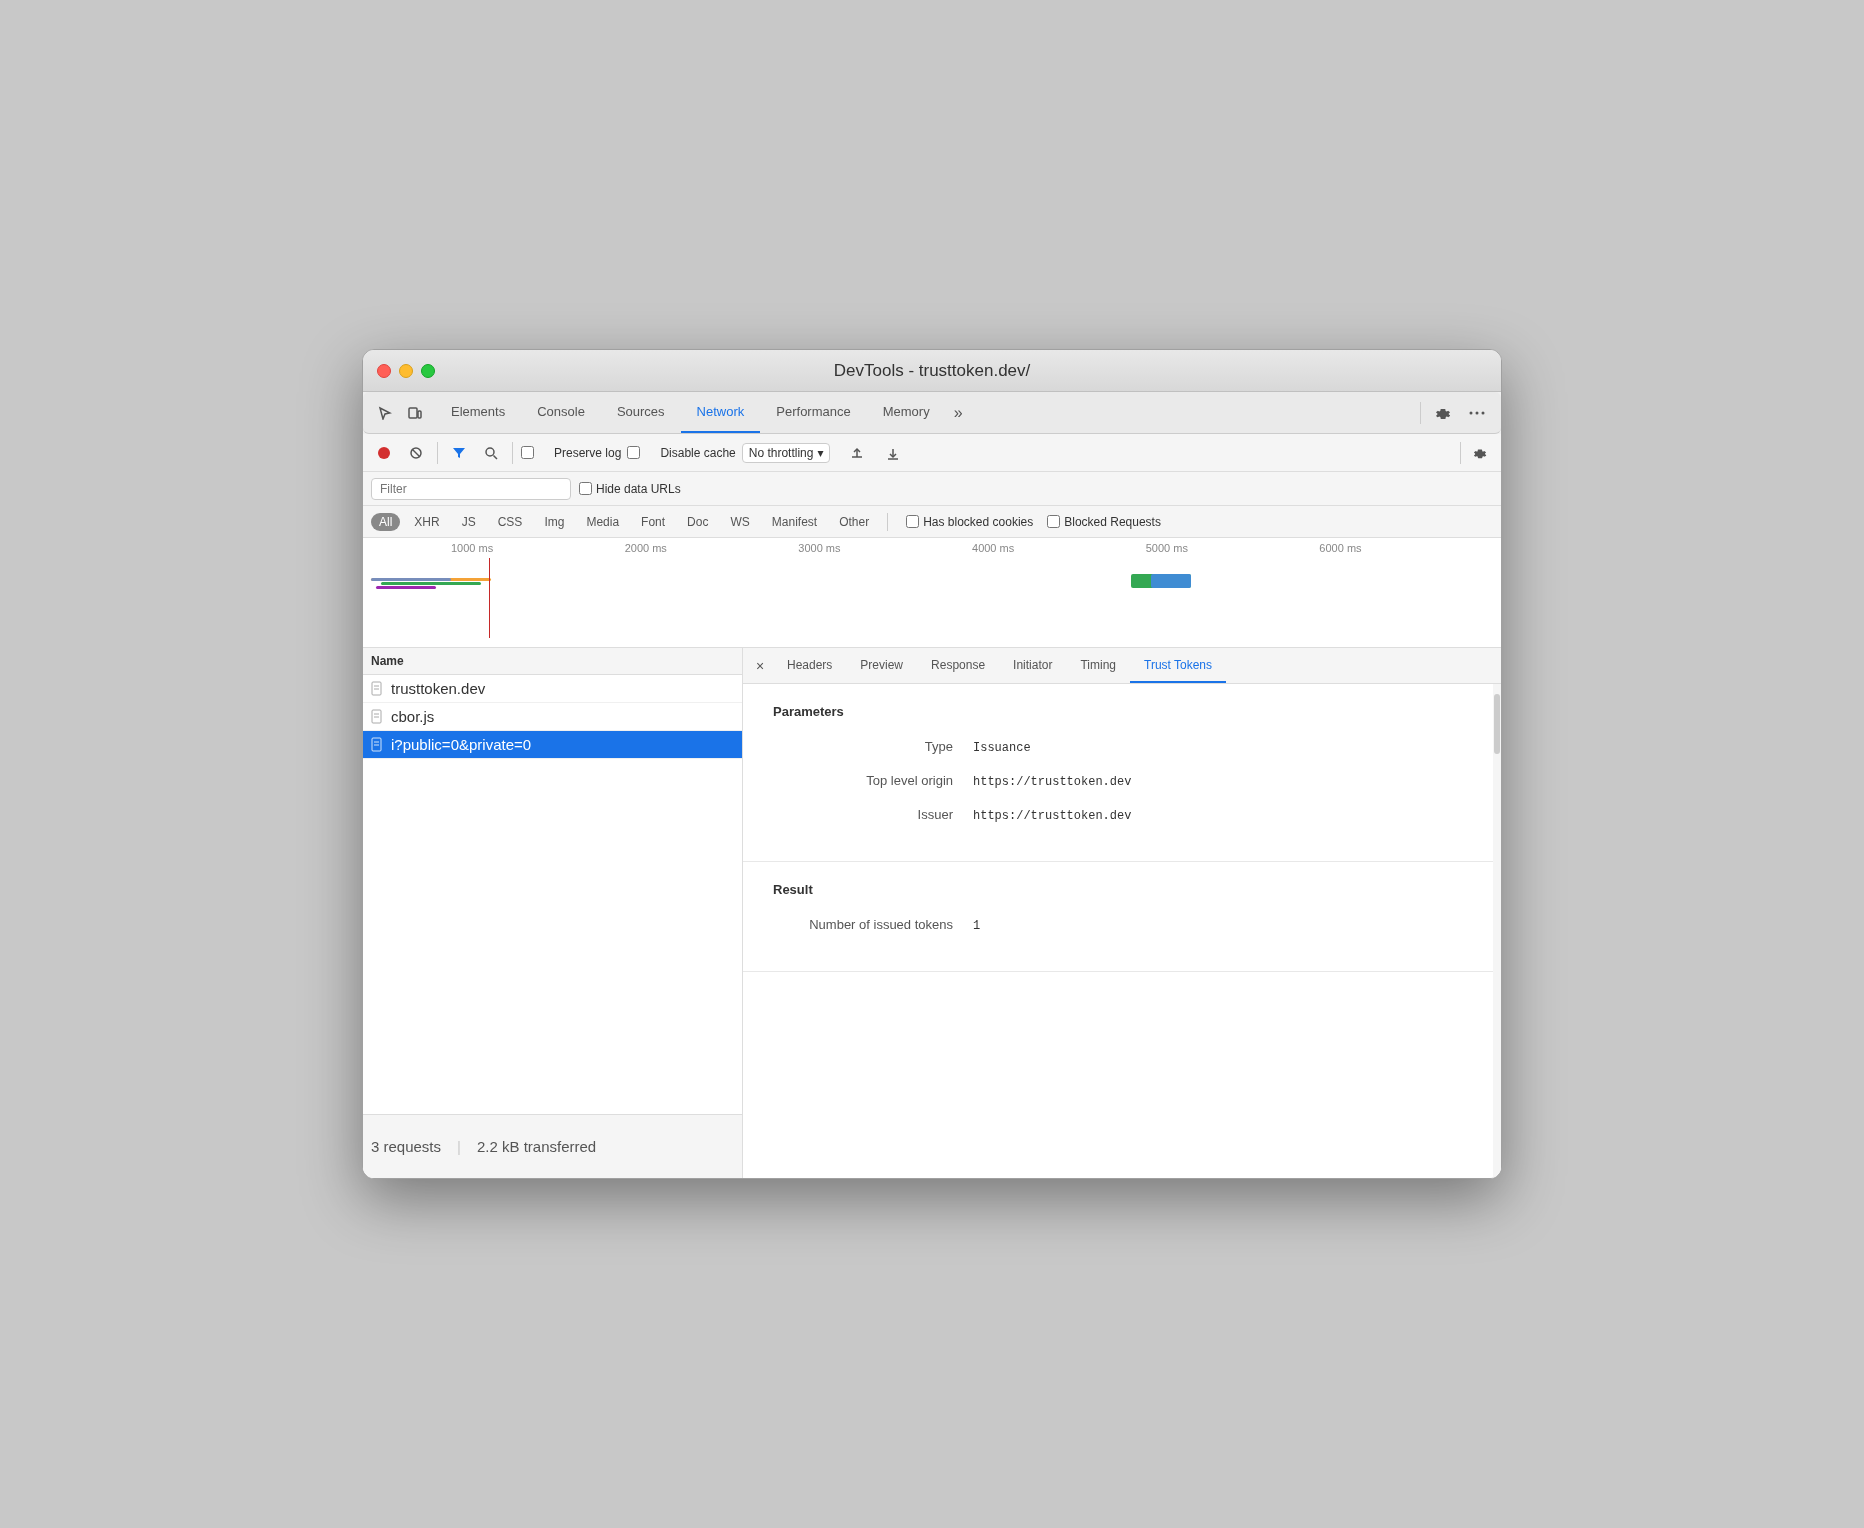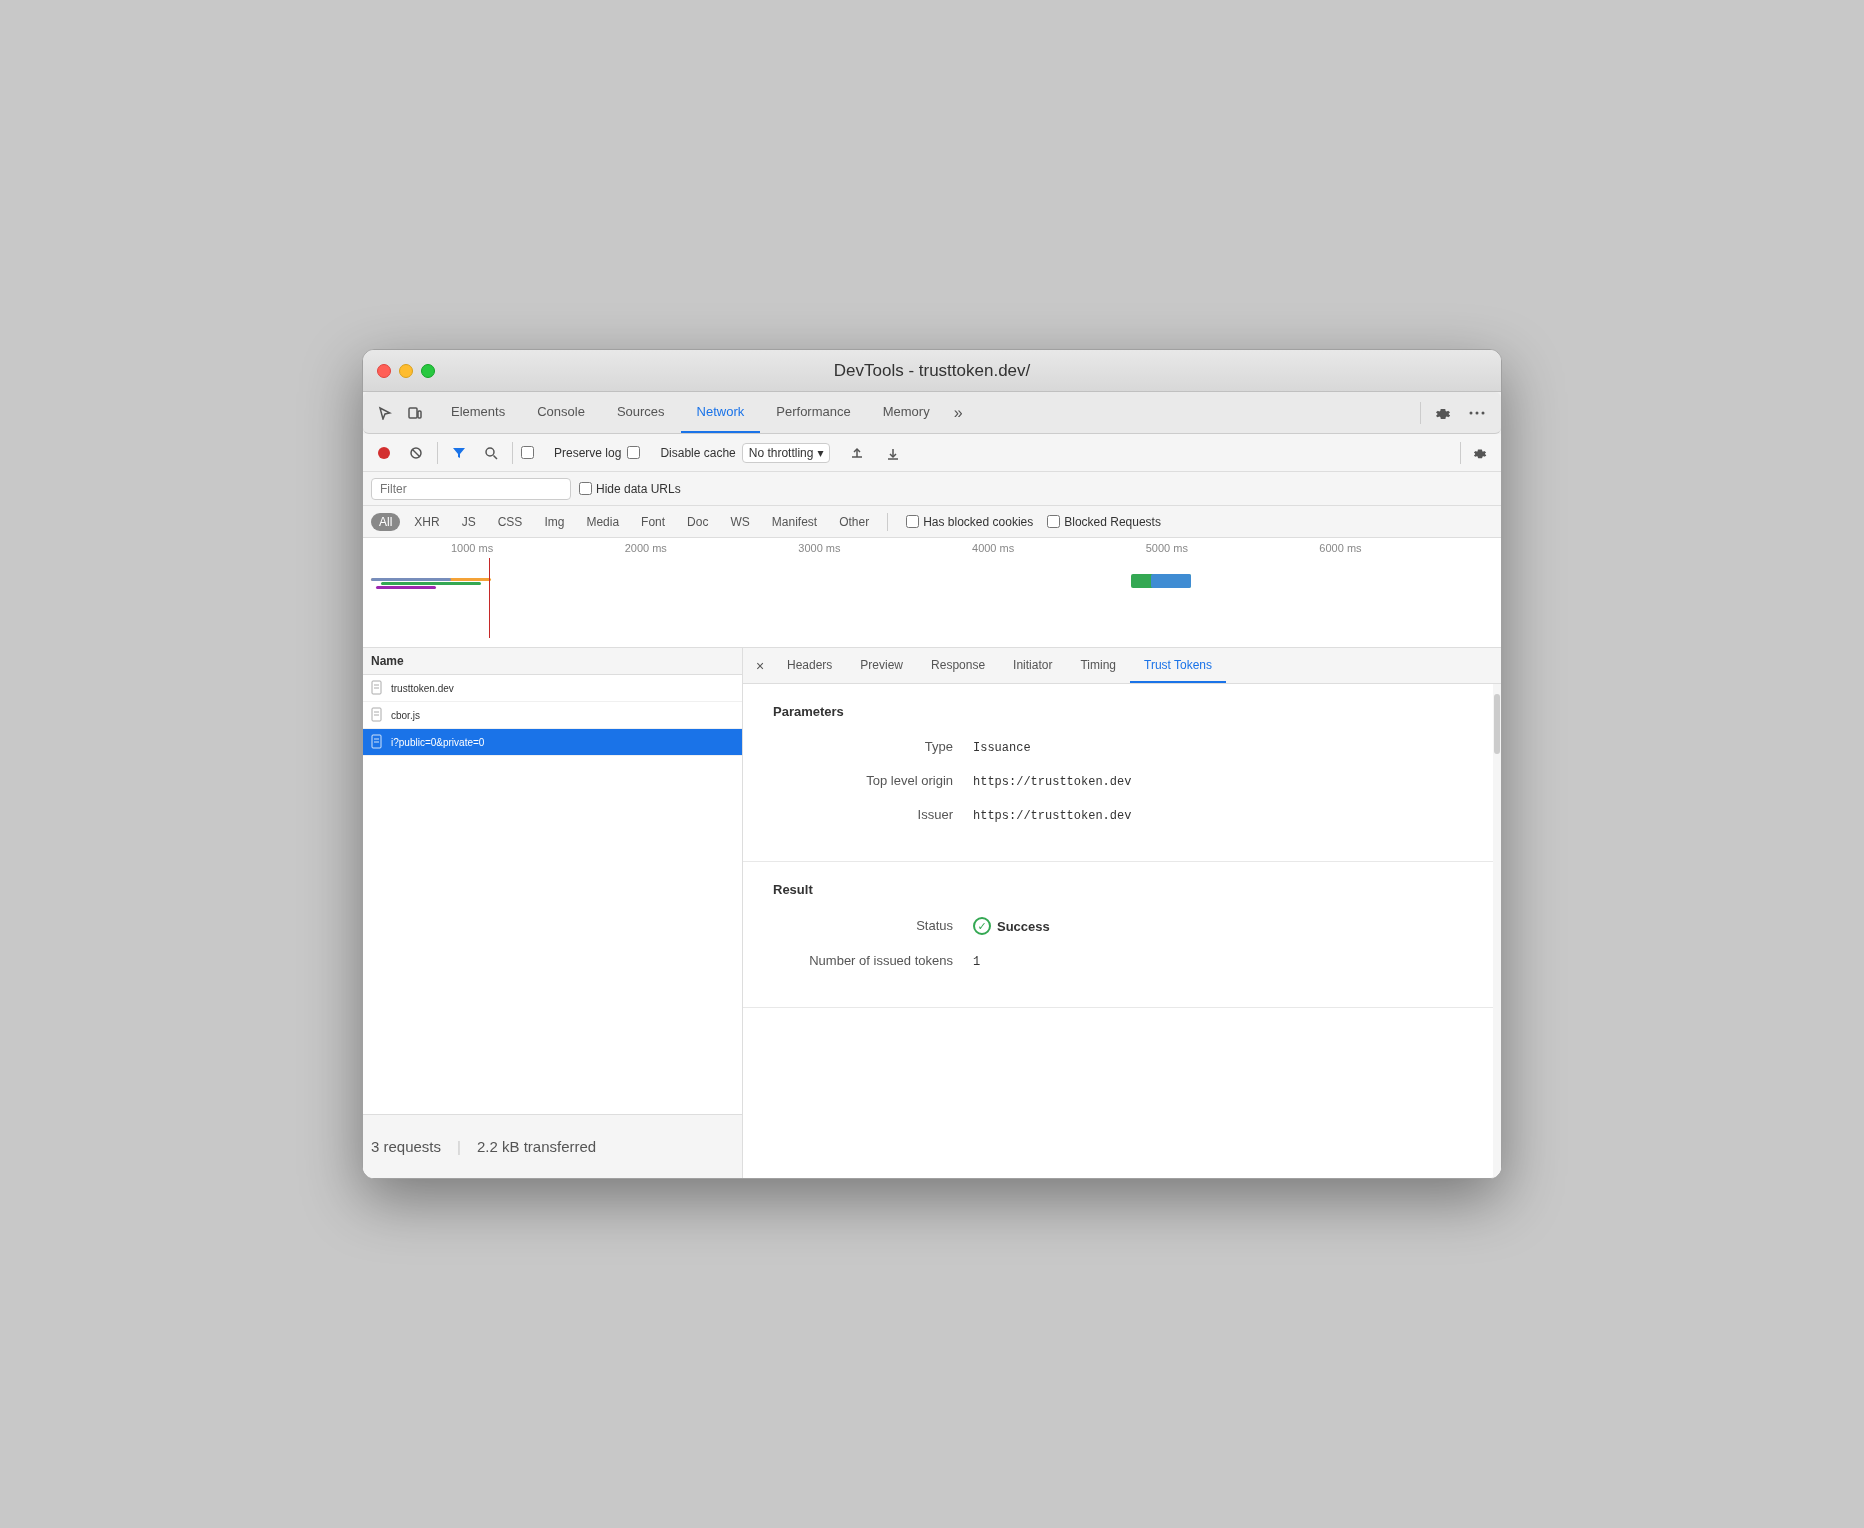--- a/index.html
+++ b/index.html
@@ -274,21 +274,21 @@
       color: #333;
     }
     .request-list {
       flex: 1;
       overflow-y: auto;
     }
     .request-item {
       display: flex;
       align-items: center;
       padding: 5px 8px;
-      font-size: 10px;
+      font-size: 15px;
       color: #333;
       cursor: pointer;
       gap: 6px;
       border-bottom: 1px solid #f0f0f0;
     }
     .request-item.selected { background: #1a73e8; color: white; }
     .request-item .file-icon {
       width: 14px;
       height: 16px;
       flex-shrink: 0;
@@ -678,27 +678,20 @@
           </div>
           <div class="tt-row">
             <span class="tt-label">Issuer</span>
             <span class="tt-value">https://trusttoken.dev</span>
           </div>
         </div>
 
         <div class="tt-section">
           <div class="tt-section-title">Result</div>
           <div class="tt-row">
-            <span class="tt-label">Status</span>
-            <div class="status-success">
-              <div class="success-icon">✓</div>
-              <span class="tt-value bold">Success</span>
-            </div>
-          </div>
-          <div class="tt-row">
             <span class="tt-label">Number of issued tokens</span>
             <span class="tt-value">1</span>
           </div>
         </div>
 
         <div class="scrollbar-track" style="position:absolute;right:0;top:0;height:100%;">
           <div class="scrollbar-thumb"></div>
         </div>
       </div>
     </div>

